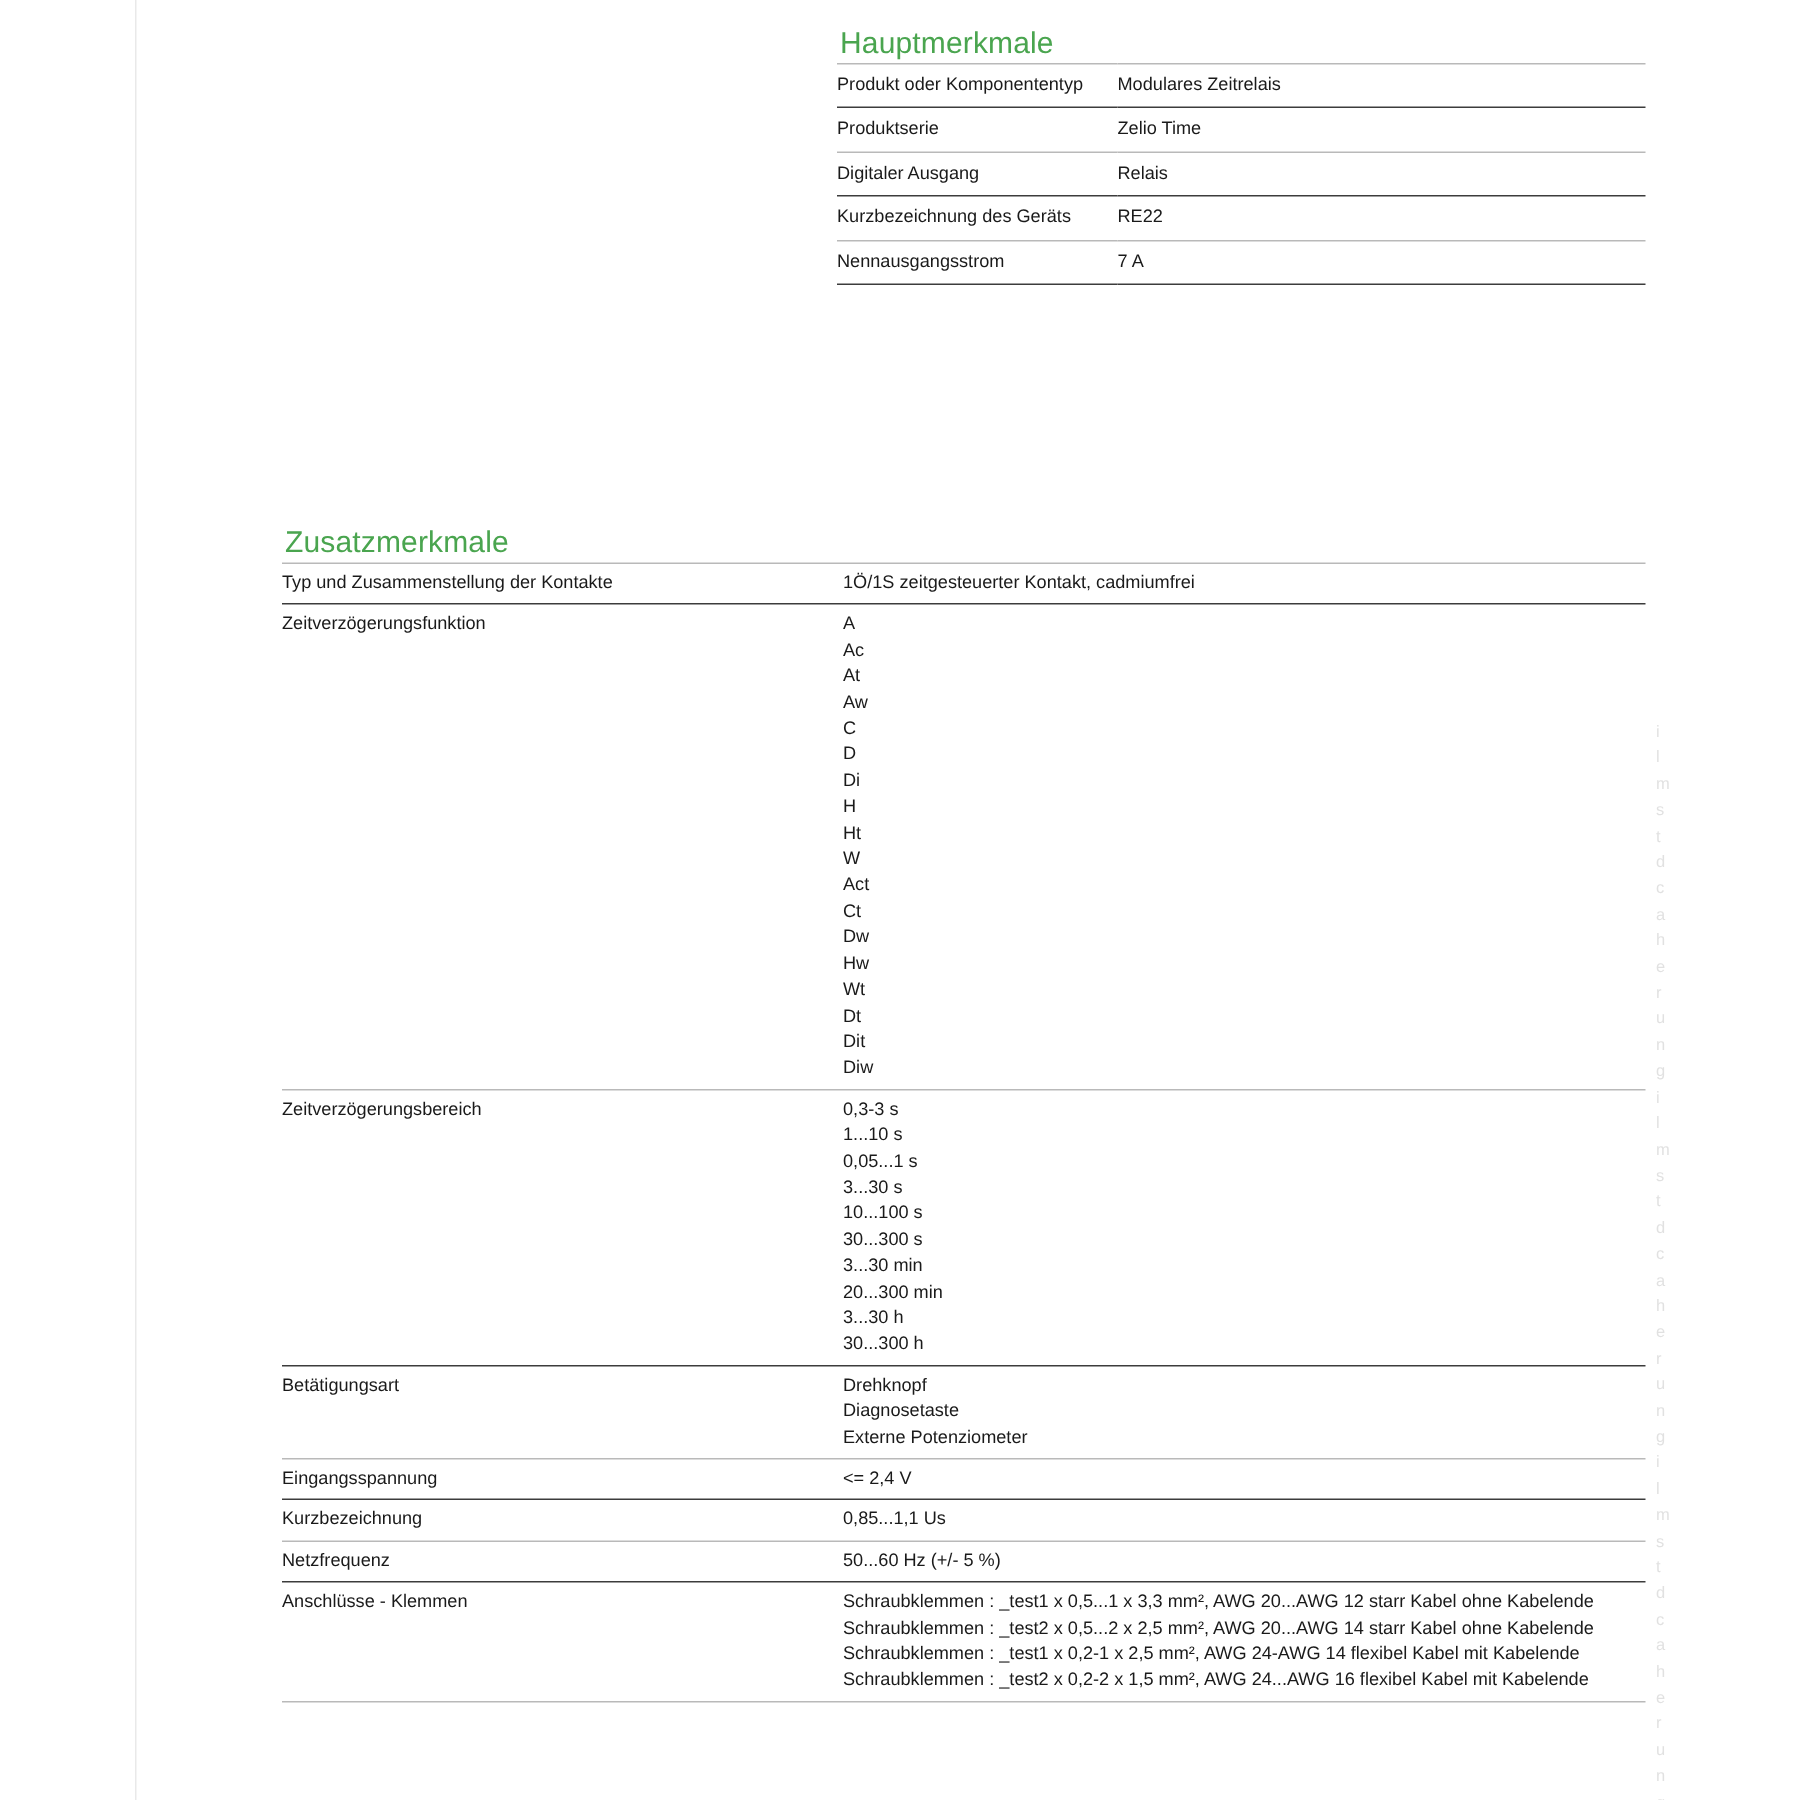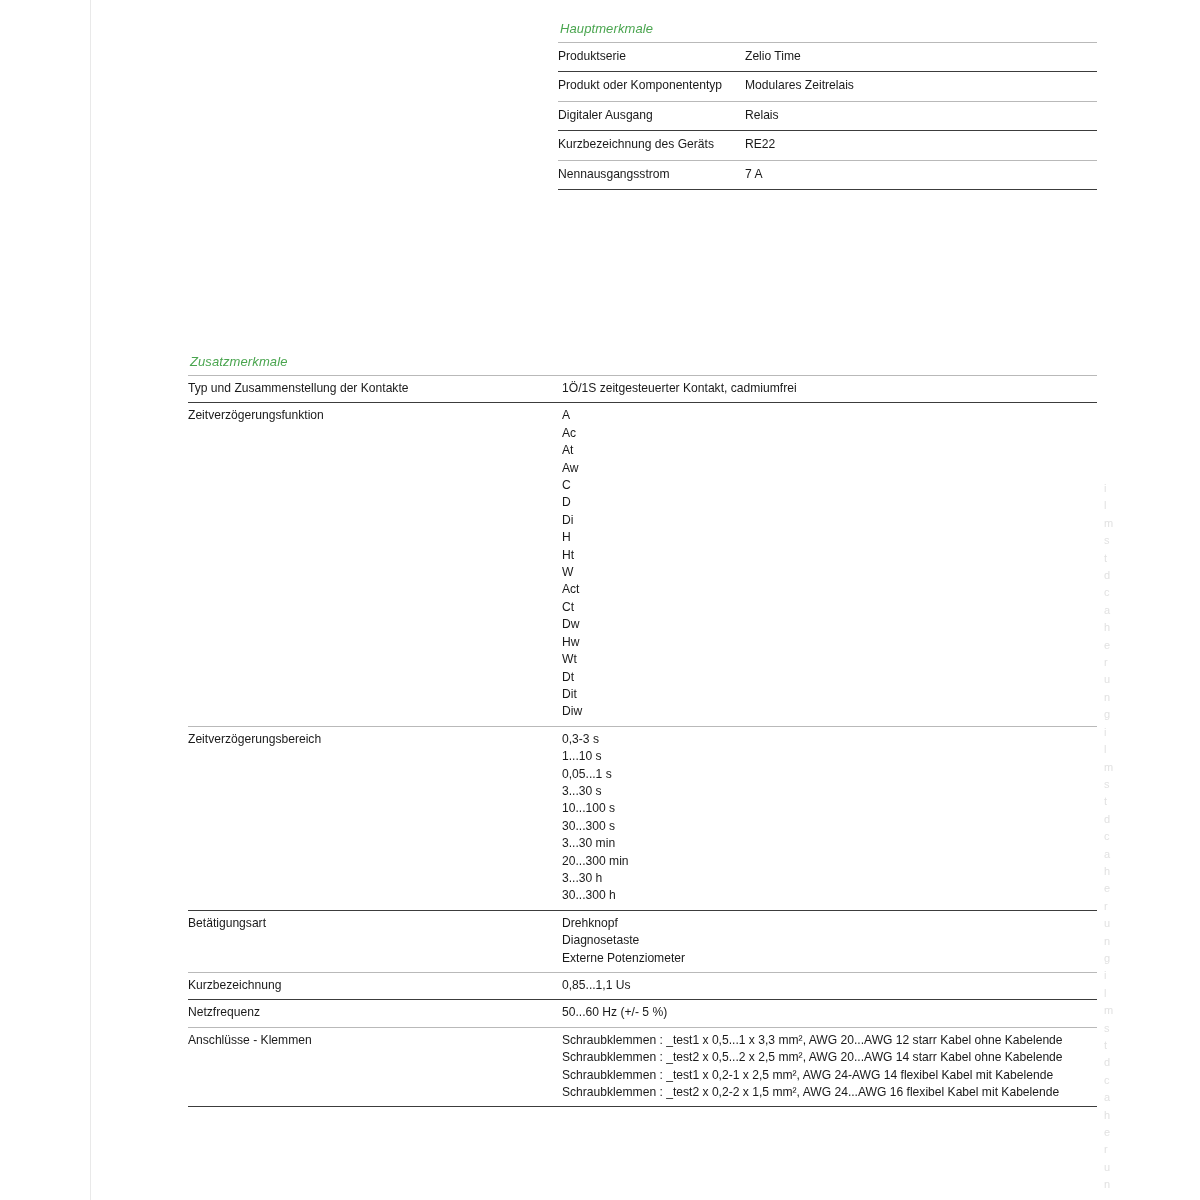--- a/index.html
+++ b/index.html
@@ -25,27 +25,26 @@
     height: 1200px;
     background: #e9e9e9;
   }
 
   
   .section {
     position: absolute;
   }
   .section-heading {
     color: #4aa54f;
-    font-size: 13px;
+    font-size: 20px;
     font-weight: normal;
     letter-spacing: 0.1px;
     line-height: 20px;
     margin: 0 0 3px 2px;
     white-space: nowrap;
-    font-style: italic;
   }
   table.spec {
     border-collapse: collapse;
     table-layout: fixed;
     width: 100%;
   }
   table.spec td {
     vertical-align: top;
     padding: 5px 0 6px 0;
     font-size: 12.1px;
@@ -108,29 +107,29 @@
 </head>
 <body>
 
 <div class="page-divider"></div>
 
 <div class="section" id="section-main">
   <h2 class="section-heading">Hauptmerkmale</h2>
   <table class="spec">
     <tbody>
         <tr>
+          <td class="spec-label">Produkt oder Komponententyp</td>
+          <td class="spec-value">
+            <span class="val-line">Modulares Zeitrelais</span>
+          </td>
+        </tr>
+        <tr>
           <td class="spec-label">Produktserie</td>
           <td class="spec-value">
             <span class="val-line">Zelio Time</span>
-          </td>
-        </tr>
-        <tr>
-          <td class="spec-label">Produkt oder Komponententyp</td>
-          <td class="spec-value">
-            <span class="val-line">Modulares Zeitrelais</span>
           </td>
         </tr>
         <tr>
           <td class="spec-label">Digitaler Ausgang</td>
           <td class="spec-value">
             <span class="val-line">Relais</span>
           </td>
         </tr>
         <tr>
           <td class="spec-label">Kurzbezeichnung des Geräts</td>
@@ -195,20 +194,26 @@
             <span class="val-line">3...30 h</span>
             <span class="val-line">30...300 h</span>
           </td>
         </tr>
         <tr>
           <td class="spec-label">Betätigungsart</td>
           <td class="spec-value">
             <span class="val-line">Drehknopf</span>
             <span class="val-line">Diagnosetaste</span>
             <span class="val-line">Externe Potenziometer</span>
+          </td>
+        </tr>
+        <tr>
+          <td class="spec-label">Eingangsspannung</td>
+          <td class="spec-value">
+            <span class="val-line">&lt;= 2,4 V</span>
           </td>
         </tr>
         <tr>
           <td class="spec-label">Kurzbezeichnung</td>
           <td class="spec-value">
             <span class="val-line">0,85...1,1 Us</span>
           </td>
         </tr>
         <tr>
           <td class="spec-label">Netzfrequenz</td>

